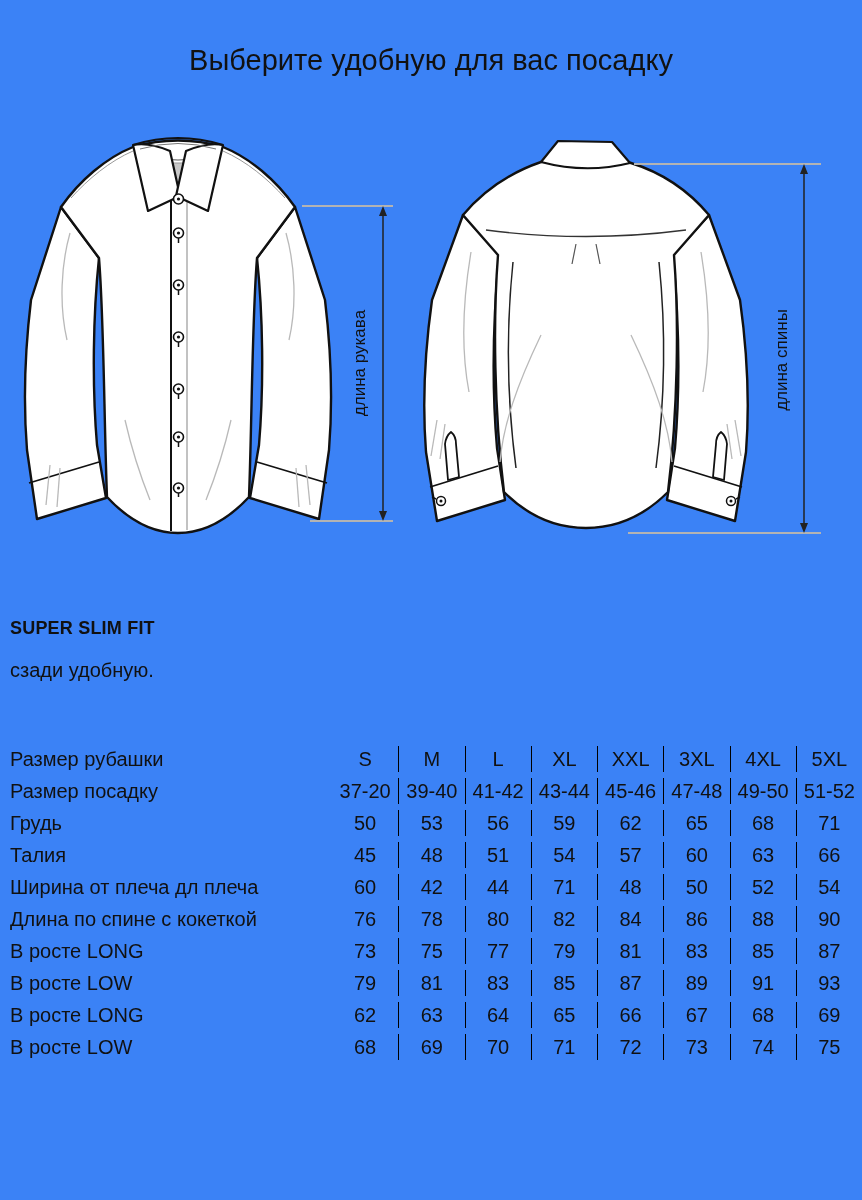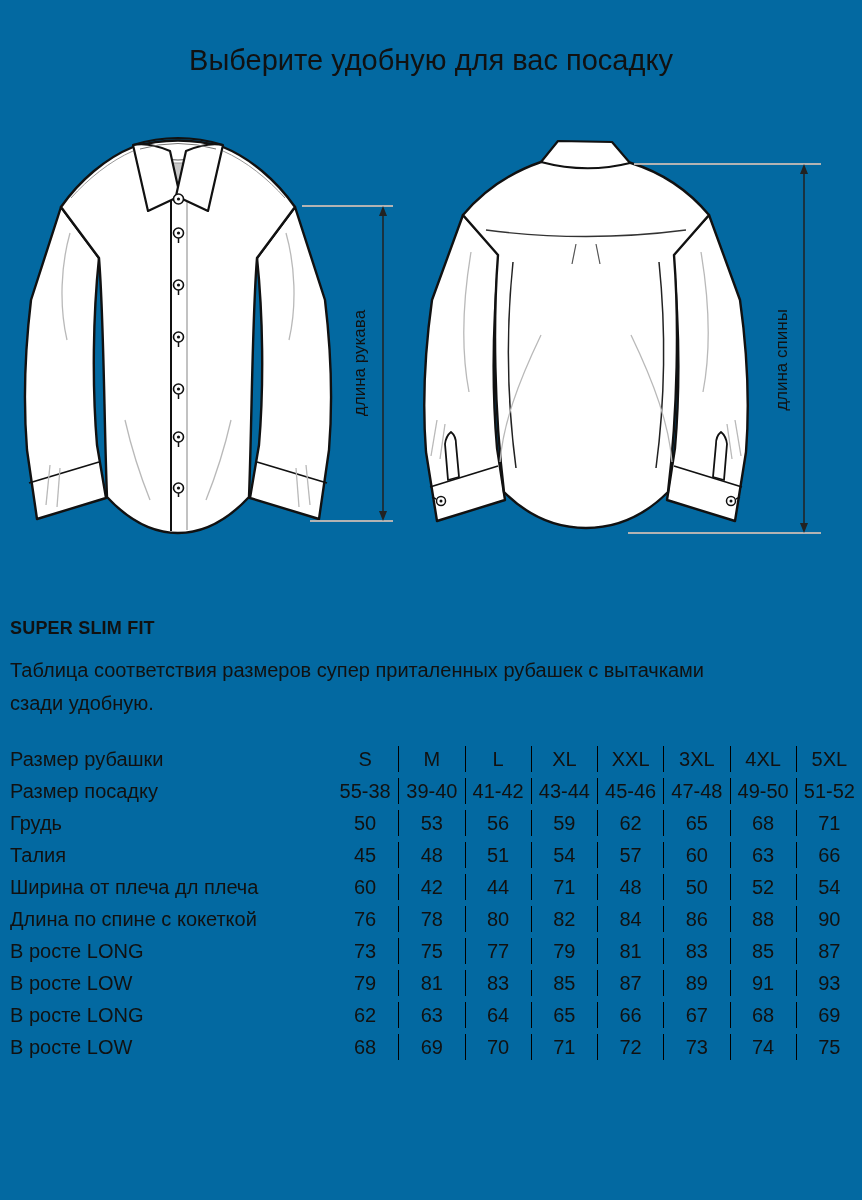--- a/index.html
+++ b/index.html
@@ -1,16 +1,16 @@
 <!DOCTYPE html>
 <html><head>
 <meta charset="utf-8">
 <style>
   html,body{margin:0;padding:0;background:#fff;}
-  #page{position:relative;width:862px;height:1200px;background:#0369a1;overflow:hidden;
+  #page{position:relative;width:862px;height:1200px;background:#3b82f6;overflow:hidden;
         font-family:"Liberation Sans",sans-serif;color:#1a1a1a;}
   .page-title{position:absolute;left:0;top:44px;width:862px;text-align:center;
         font-size:29px;font-weight:400;color:#111;letter-spacing:0px;}
   #diagram-svg{position:absolute;left:0;top:0;}
   .dim-label{position:absolute;width:140px;height:22px;text-align:center;
         font-size:17px;color:#111;transform:rotate(-90deg);transform-origin:center;
         white-space:nowrap;}
   .dim-label.sleeve{left:291px;top:352px;}
   .dim-label.back{left:713px;top:349px;}
   .section-heading{position:absolute;left:10px;top:618px;font-size:18px;font-weight:700;
@@ -162,41 +162,40 @@
       <path d="M804,533 L800,523 L808,523 Z" fill="#222"></path>
     </g>
   </svg>
 
   <div class="dim-label sleeve">длина рукава</div>
   <div class="dim-label back">длина спины</div>
 
   <div class="section-heading">SUPER SLIM FIT</div>
 
   <div class="section-desc">
-    <div>Таблица соответствия размеров супер приталенных рубашек с вытачками</div>
     <div>сзади удобную.</div>
   </div>
 
   <div class="table-wrap">
     <table class="size-table">
       <tbody>
           <tr>
             <td class="row-label">Размер рубашки</td>
             <td class="cell first">S</td>
             <td class="cell">M</td>
             <td class="cell">L</td>
             <td class="cell">XL</td>
             <td class="cell">XXL</td>
             <td class="cell">3XL</td>
             <td class="cell">4XL</td>
             <td class="cell">5XL</td>
           </tr>
           <tr>
             <td class="row-label">Размер посадку</td>
-            <td class="cell first">55-38</td>
+            <td class="cell first">37-20</td>
             <td class="cell">39-40</td>
             <td class="cell">41-42</td>
             <td class="cell">43-44</td>
             <td class="cell">45-46</td>
             <td class="cell">47-48</td>
             <td class="cell">49-50</td>
             <td class="cell">51-52</td>
           </tr>
           <tr>
             <td class="row-label">Грудь</td>

